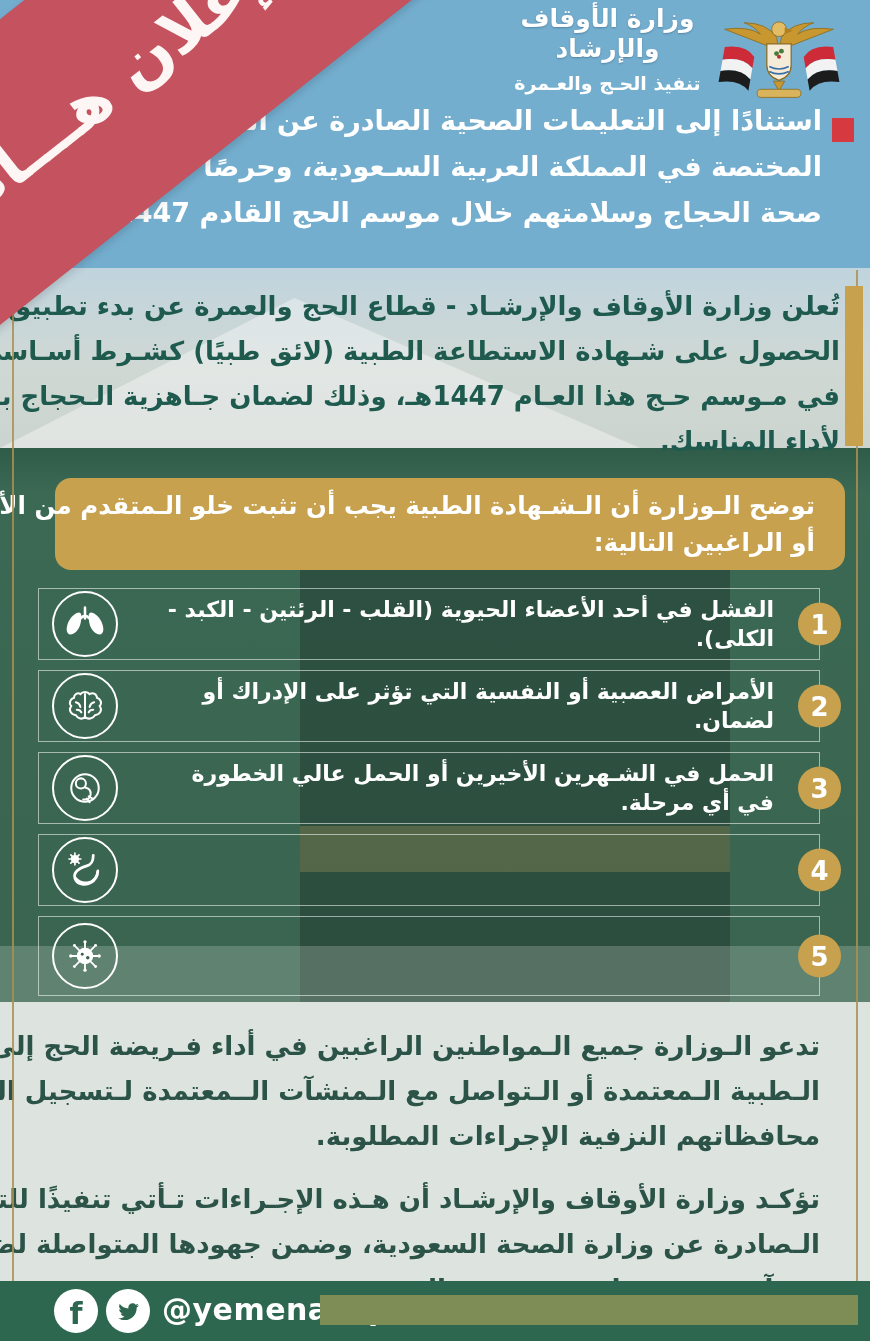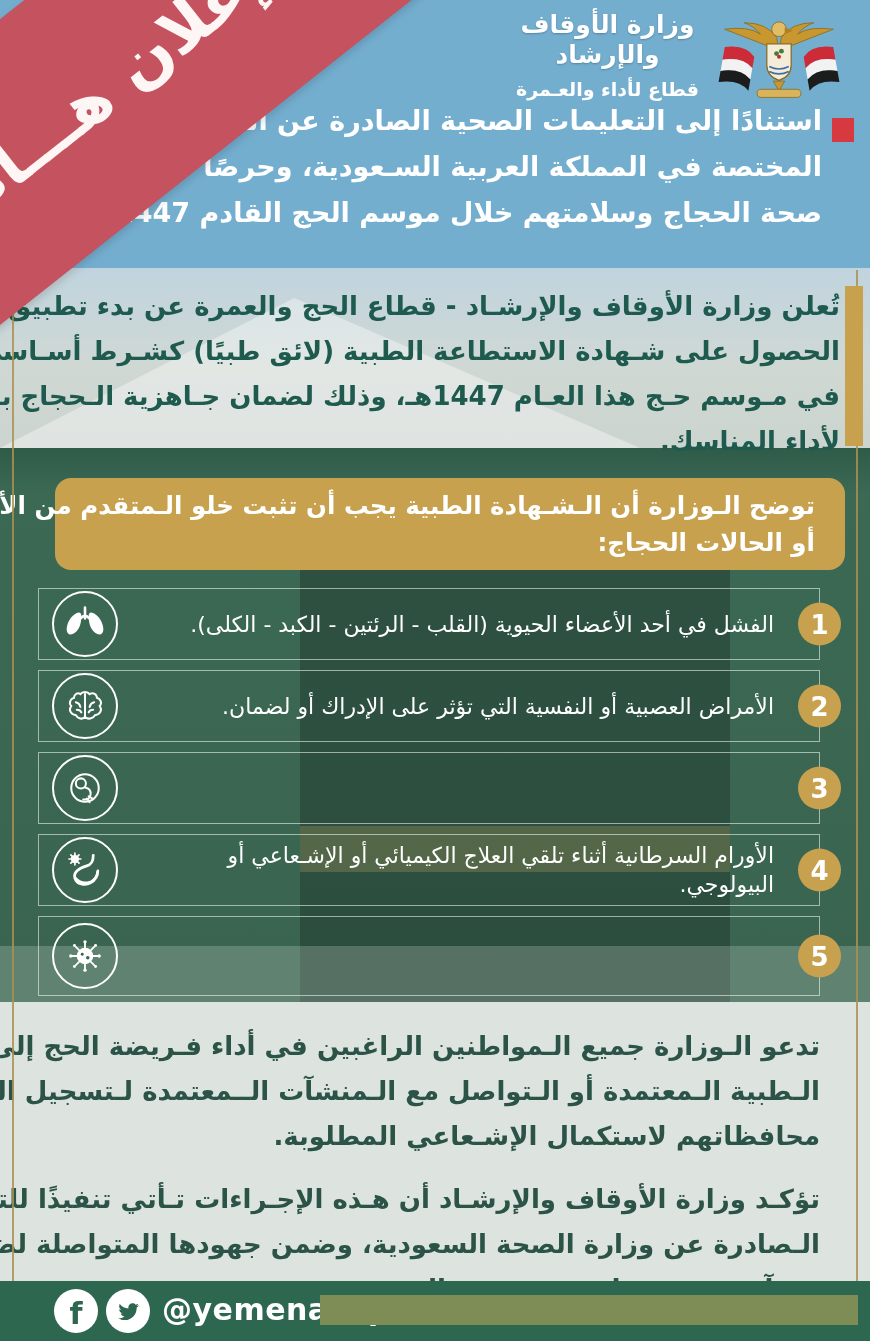--- a/index.html
+++ b/index.html
@@ -12,21 +12,21 @@
   .sec-top{position:absolute;left:0;top:0;width:870px;height:268px;
     background:var(--top-bg,#74aecf);}
   .ribbon{
     position:absolute;left:-211px;top:-34px;width:640px;height:240px;
     background:var(--ribbon-red,#c4525f);
     transform:rotate(-38.3deg);
     display:flex;align-items:center;justify-content:center;
     box-shadow:0 3px 8px rgba(0,0,0,.15);z-index:5;
   }
   .ribbon span{color:#fdf6f4;font-size:64px;font-weight:bold;letter-spacing:2px;}
-  .logo-block{position:absolute;top:10px;right:155px;width:215px;text-align:center;color:#fff;z-index:2;}
+  .logo-block{position:absolute;top:4px;right:155px;width:215px;text-align:center;color:#fff;z-index:2;}
   .logo-callig{font-size:25px;font-weight:bold;line-height:30px;
     text-shadow:0 1px 2px rgba(30,60,90,.35);letter-spacing:-1px;}
   .logo-sector{font-size:19px;font-weight:bold;margin-top:8px;letter-spacing:1px;}
   .emblem{position:absolute;top:8px;right:22px;width:138px;height:96px;z-index:2;}
   .intro-block{position:absolute;top:98px;right:48px;left:40px;text-align:right;z-index:2;}
   .intro-line{color:#ffffff;font-size:27px;font-weight:bold;line-height:46px;white-space:nowrap;}
   .red-square{position:absolute;top:118px;right:16px;width:22px;height:24px;
     background:var(--bullet-red,#d6393f);z-index:3;}
   
   .sec-announce{position:absolute;left:0;top:268px;width:870px;height:180px;
@@ -51,21 +51,21 @@
     display:flex;flex-direction:column;justify-content:center;
     padding:4px 30px;box-sizing:border-box;text-align:right;z-index:2;
   }
   .gold-box-line{color:#fff;font-size:24.5px;font-weight:bold;line-height:37px;white-space:nowrap;}
   .rows{position:absolute;top:140px;left:0;right:0;z-index:2;}
   .row{
     position:relative;margin:0 50px 10px 38px;border:1px solid rgba(255,255,255,.55);
     display:flex;align-items:center;height:72px;box-sizing:border-box;
   }
   .row.tall{height:80px;}
-  .row-text{color:#fff;font-size:22px;font-weight:normal;line-height:29px;
+  .row-text{color:#fff;font-size:22px;font-weight:bold;line-height:29px;
     padding-right:45px;padding-left:110px;text-align:right;width:100%;box-sizing:border-box;}
   .num-badge{
     position:absolute;left:auto;right:-22px;top:50%;transform:translateY(-50%);
     width:43px;height:43px;border-radius:50%;background:var(--gold,#c7a14e);
     color:#fff;font-size:26px;font-weight:bold;
     display:flex;align-items:center;justify-content:center;z-index:3;
   }
   .icon-circle{
     position:absolute;left:13px;top:50%;transform:translateY(-50%);
     width:62px;height:62px;border:2.5px solid #fff;border-radius:50%;
@@ -99,21 +99,21 @@
     background:var(--footer-olive,#7e8d55);}
 </style>
 </head>
 <body>
 
 <div class="poster">
 
   <section class="sec-top">
     <div class="logo-block">
       <div class="logo-callig">وزارة الأوقاف والإرشاد</div>
-      <div class="logo-sector">قطاع لأداء والعـمرة</div>
+      <div class="logo-sector">تنفيذ الحـج والعـمرة</div>
     </div>
 
     <svg class="emblem" viewBox="0 0 170 110">
 
       <g transform="rotate(10 40 70)">
         <path d="M14 48 q26 -8 38 6 l0 14 q-14 -12 -38 -4 z" fill="#cd2b37"></path>
         <path d="M14 64 q24 -8 38 4 l0 14 q-14 -12 -38 -4 z" fill="#f2f2f2"></path>
         <path d="M14 78 q24 -8 38 4 l0 14 q-14 -12 -38 -4 z" fill="#1c1c1c"></path>
       </g>
 
@@ -161,21 +161,21 @@
     </div>
   </section>
 
   <section class="sec-notice">
     <div class="kaaba-cube"></div>
     <div class="kaaba-belt"></div>
     <div class="crowd-band"></div>
 
     <div class="gold-box">
       <div class="gold-box-line">توضح الـوزارة أن الـشـهادة الطبية يجب أن تثبت خلو الـمتقدم من الأمراض</div>
-      <div class="gold-box-line">أو الحالات الحجاج:</div>
+      <div class="gold-box-line">أو الراغبين التالية:</div>
     </div>
 
     <div class="rows">
 
       <div class="row">
         <span class="num-badge">1</span>
         <div class="row-text">الفشل في أحد الأعضاء الحيوية (القلب - الرئتين - الكبد - الكلى).</div>
         <span class="icon-circle">
           <svg viewBox="0 0 48 48">
             <path d="M20 15 C20 26 16.5 32 10.5 35 C6.5 36.6 4 34 4 30 C4 22.5 9 15 15 12 C18.2 10.4 20 12 20 15 Z" fill="#fff"></path>
@@ -192,33 +192,33 @@
           <svg viewBox="0 0 48 48" fill="none" stroke="#fff" stroke-width="2.2" stroke-linecap="round">
             <path d="M14 34 C8 33 6 28 9 24 C6 21 8 16 12 15 C12 11 16 9 19 11 C21 8 27 8 29 11 C33 9 37 11 37 15 C41 16 43 21 40 24 C43 28 41 33 35 34 C33 38 27 39 24 36 C21 39 16 38 14 34 Z"></path>
             <path d="M24 11 v26"></path>
             <path d="M14 20 q4 1 5 5 M34 20 q-4 1 -5 5 M15 28 q4 0 5 3 M33 28 q-4 0 -5 3"></path>
           </svg>
         </span>
       </div>
 
       <div class="row">
         <span class="num-badge">3</span>
+        <div class="row-text">الحمل في الشـهرين الأخيرين أو الحمل عالي الخطورة في أي مرحلة.</div>
         <span class="icon-circle">
           <svg viewBox="0 0 48 48" fill="none" stroke="#fff" stroke-width="2.2" stroke-linecap="round">
             <circle cx="24" cy="24" r="15"></circle>
             <circle cx="19.5" cy="19" r="5.5"></circle>
             <path d="M24 23.5 q7 1 6 8 q-1 6 -8 5"></path>
             <path d="M28 33 l5 3 M26 35.5 l3 4"></path>
           </svg>
         </span>
       </div>
 
       <div class="row">
         <span class="num-badge">4</span>
-        <div class="row-text">الأورام السرطانية أثناء تلقي العلاج الكيميائي أو الإشـعاعي أو البيولوجي.</div>
         <span class="icon-circle">
           <svg viewBox="0 0 48 48">
             <path d="M33 8 C33 15 31 18 26 19.5 C17 22 11 27 13 33 C15 39.5 24 41.5 30 38 C36 34.5 38 29 38 25" fill="none" stroke="#fff" stroke-width="3" stroke-linecap="round"></path>
             <path d="M13.5 30 C16 36 26 38.5 31 35 C35 32 36.5 28 36.5 25 L38 25 C38 30 36 35 30 38 C24 41.5 15 39.5 13 33 Z" fill="#fff"></path>
             <circle cx="13" cy="12" r="4.5" fill="#fff"></circle>
             <g stroke="#fff" stroke-width="1.8" stroke-linecap="round">
               <path d="M13 5.5 v3 M13 15.5 v3 M6.5 12 h3 M16.5 12 h3 M8.5 7.5 l2 2 M15.5 14.5 l2 2 M17.5 7.5 l-2 2 M10.5 14.5 l-2 2"></path>
             </g>
           </svg>
         </span>
@@ -246,21 +246,21 @@
         </span>
       </div>
 
     </div>
   </section>
 
   <section class="sec-closing">
     <div class="closing-para first">
       <div class="closing-line">تدعو الـوزارة جميع الـمواطنين الراغبين في أداء فـريضة الحج إلى مراجعة المراكز</div>
       <div class="closing-line">الـطبية الـمعتمدة أو الـتواصل مع الـمنشآت الــمعتمدة لـتسجيل الـحـجاج في</div>
-      <div class="closing-line">محافظاتهم لاستكمال الإشـعاعي المطلوبة.</div>
+      <div class="closing-line">محافظاتهم النزفية الإجراءات المطلوبة.</div>
     </div>
     <div class="closing-para second">
       <div class="closing-line">تؤكـد وزارة الأوقاف والإرشـاد أن هـذه الإجـراءات تـأتي تنفيذًا للتوجيهات الصحية</div>
       <div class="closing-line">الـصادرة عن وزارة الصحة السعودية، وضمن جهودها المتواصلة لضمان موسم</div>
       <div class="closing-line">حج آمن وصحي لجميع ضيوف الرحمن.</div>
     </div>
   </section>
 
   <div class="gold-line left"></div>
   <div class="gold-line right"></div>

